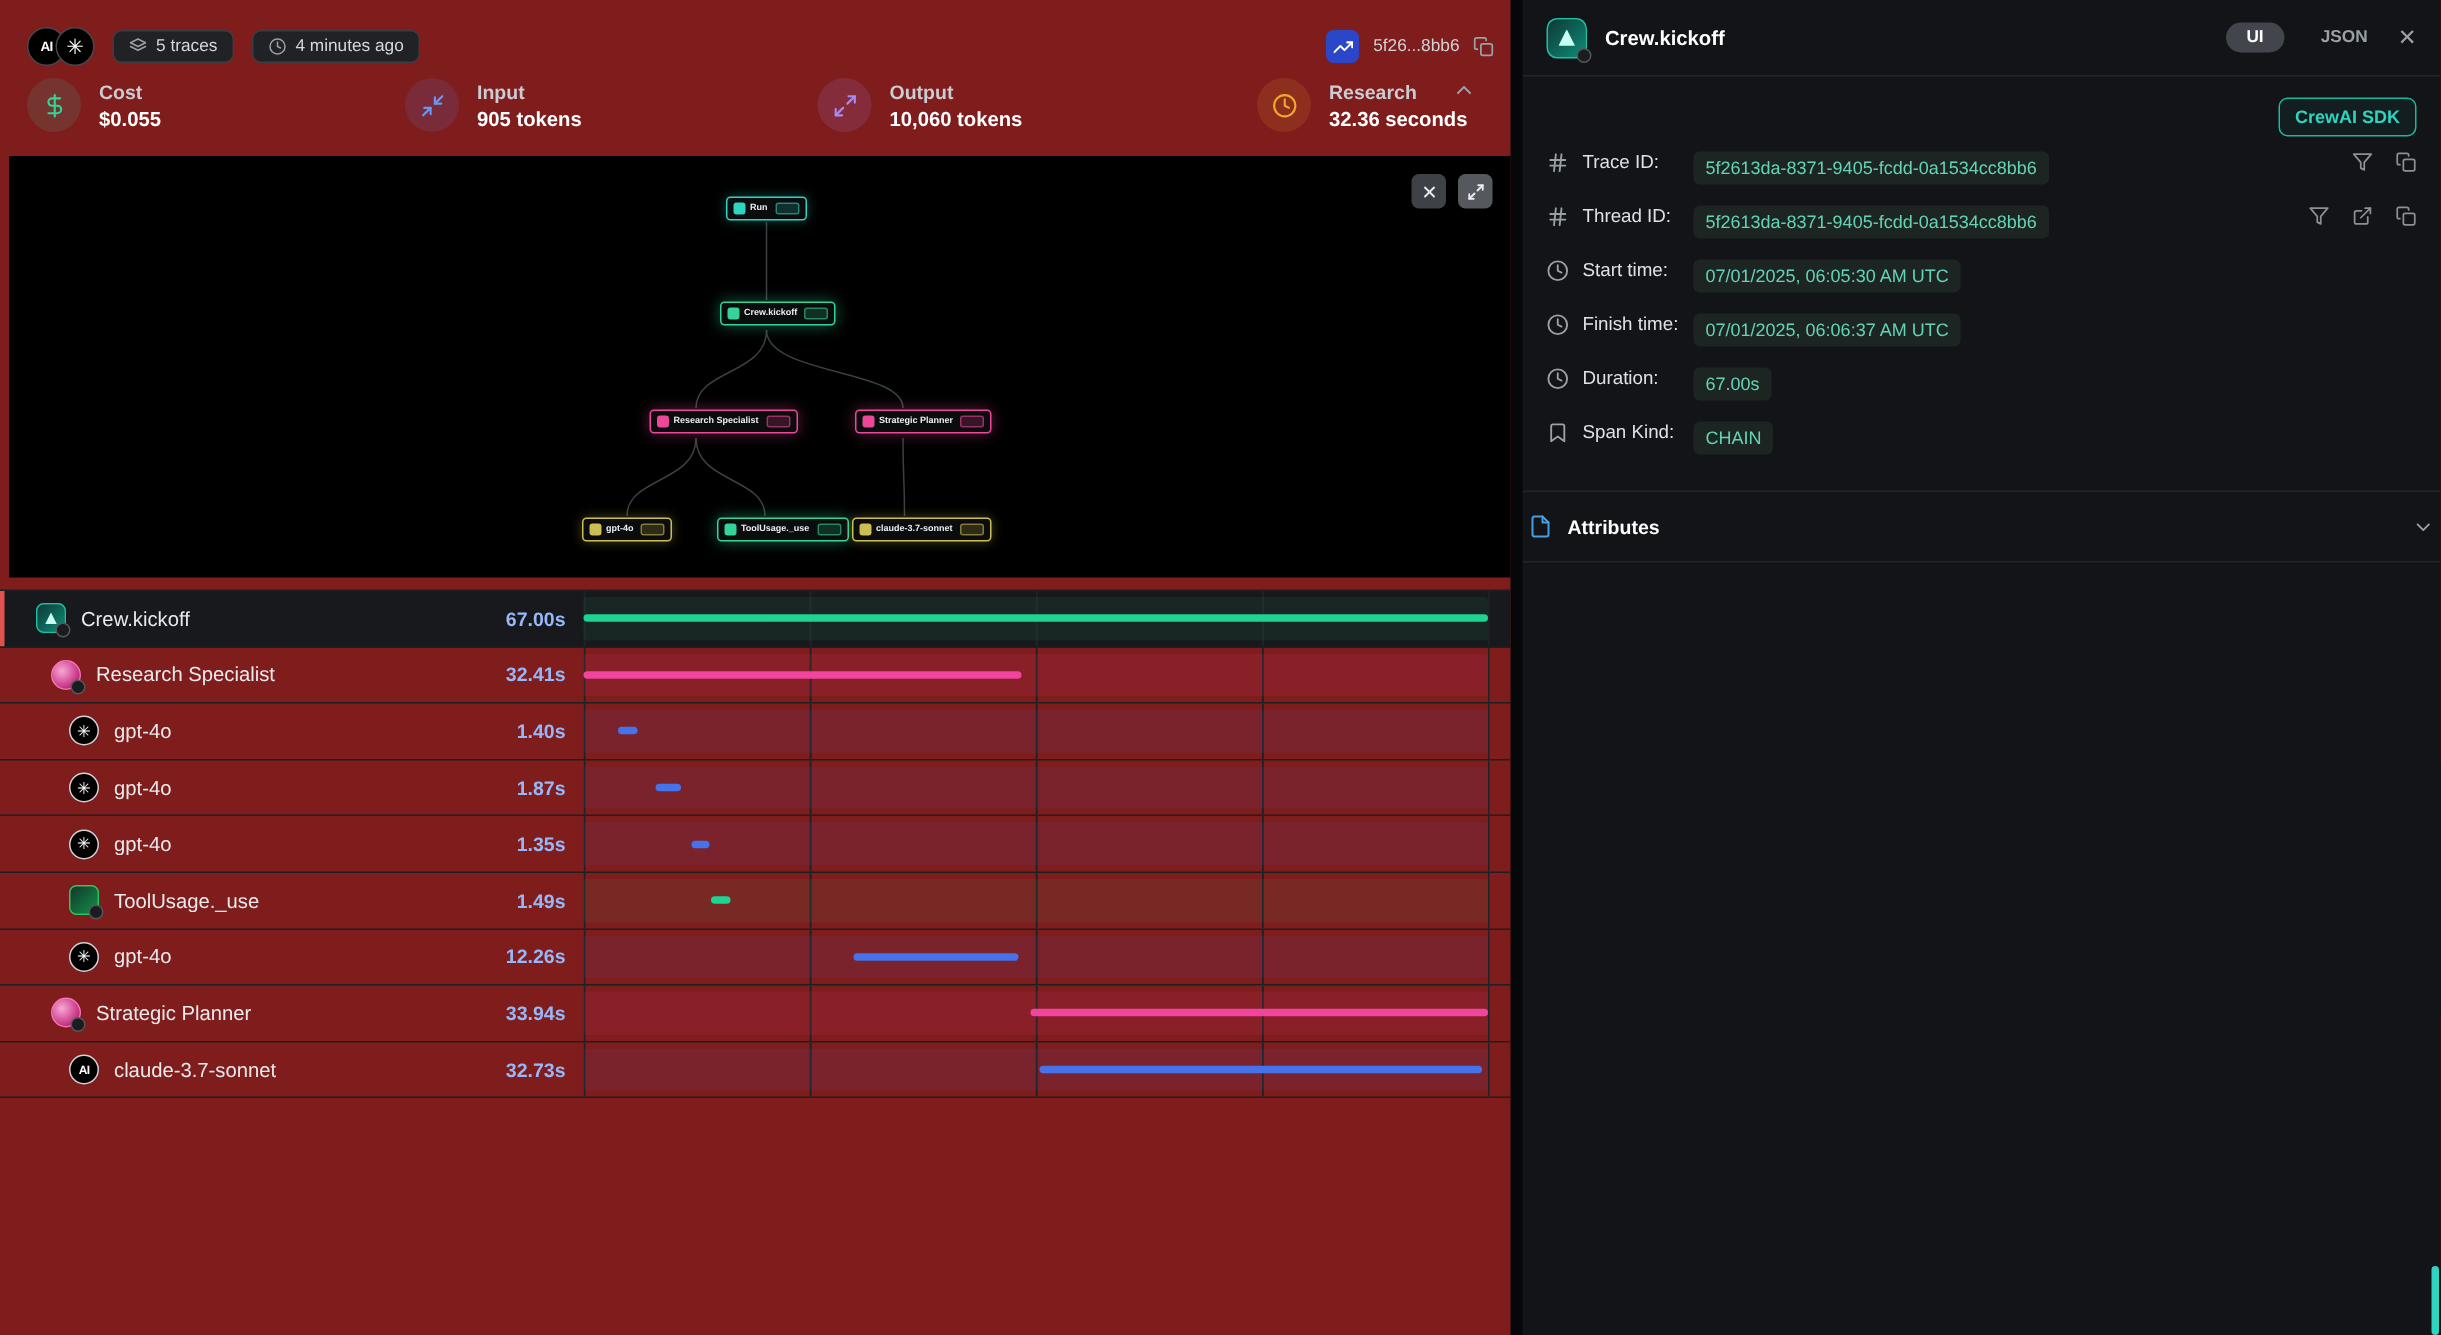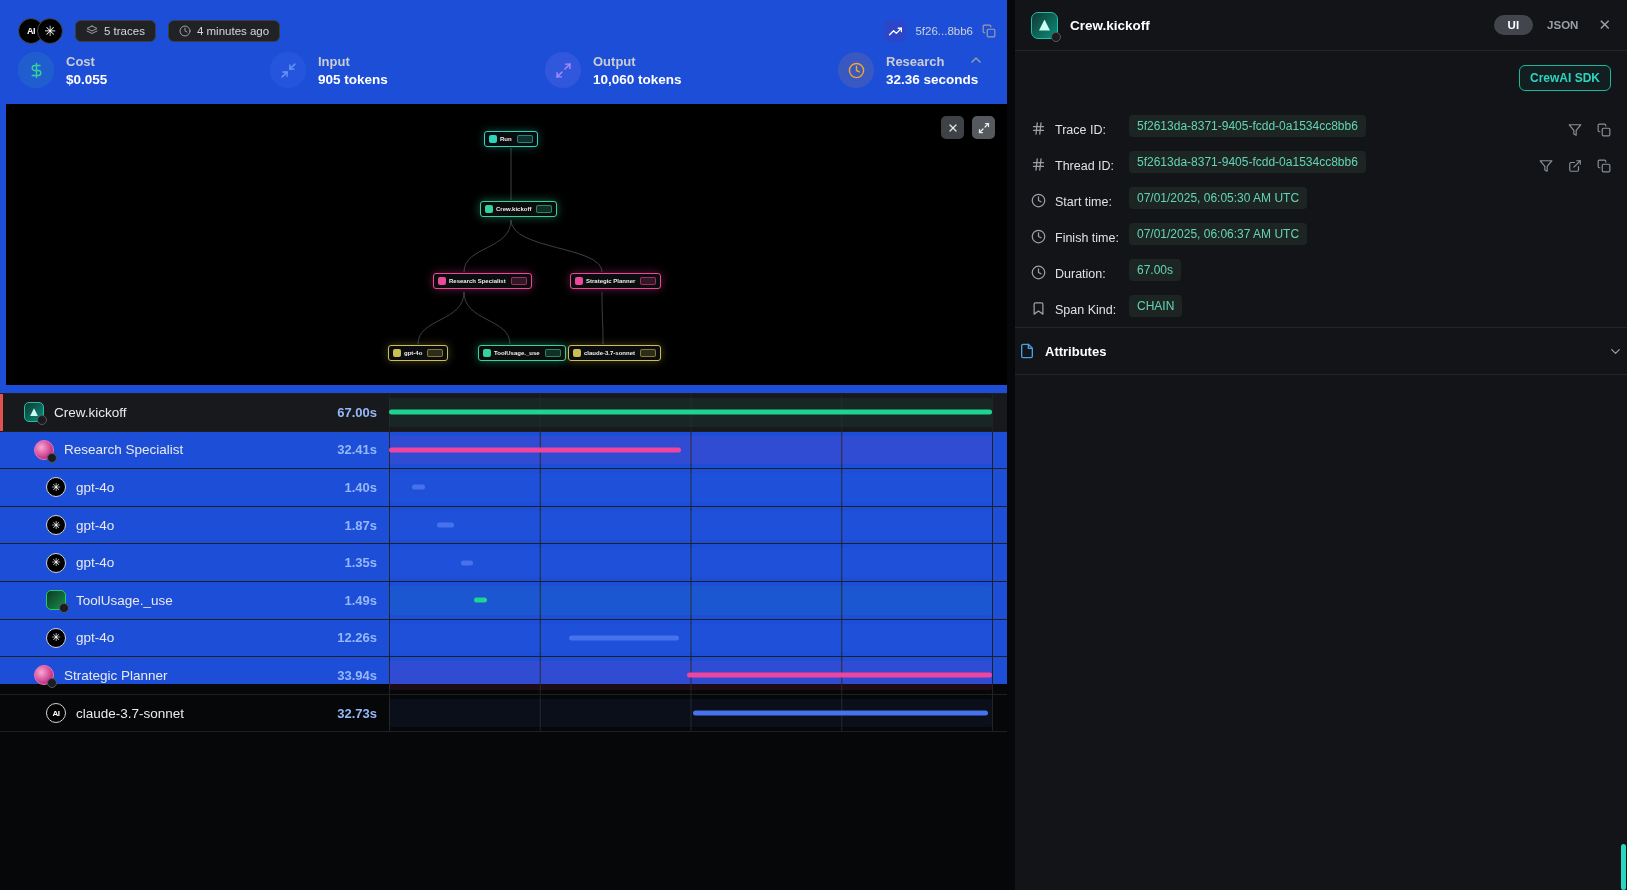--- a/index.html
+++ b/index.html
@@ -1,20 +1,20 @@
 <!DOCTYPE html>
 <html style="--green: #1ed492; --pink: #f0449e; --blue: #4673ec; --teal: #2dd4bf; --selected: #e0524e;"><head>
 <meta charset="utf-8">
 <style>
   * { margin:0; padding:0; box-sizing:border-box; }
   body { background:#060708; font-family:"Liberation Sans", sans-serif; }
   .app { position:relative; width:1627px; height:890px; background:#060708; overflow:hidden; }
 
   
-  .main { position:absolute; left:0; top:0; width:1007px; height:684px; background:#1d4ed8; }
+  .main { position:absolute; left:0; top:0; width:1007px; height:890px; background:#7f1d1d; }
 
   .topbar { position:absolute; left:18px; top:14px; width:978px; height:34px; display:flex; align-items:center; }
   .logo-circle { width:26px; height:26px; border-radius:50%; background:#000; border:1px solid #45484d;
                  display:flex; align-items:center; justify-content:center; color:#fff; flex:0 0 auto; }
   .logo-circle.second { margin-left:-7px; }
   .logo-anthropic-glyph { font-size:9px; font-weight:bold; letter-spacing:-0.5px; }
   .logo-openai-glyph { font-size:14px; line-height:1; }
   .pill { display:inline-flex; align-items:center; gap:6px; background:#202226; border:1px solid #3a3d42;
           border-radius:6px; padding:4px 10px; color:#d5d8dc; font-size:11.5px; margin-left:12px; }
   .pill svg { width:12px; height:12px; color:#9aa0a6; }
@@ -95,27 +95,27 @@
 
   
   .panel { position:absolute; left:1015px; top:0; width:612px; height:890px; background:#121417; }
   .p-header { height:50px; display:flex; align-items:center; padding:0 16px; }
   .p-crew-icon { position:relative; width:27px; height:27px; display:flex; align-items:center; justify-content:center;
                  background:linear-gradient(135deg,#0f3834,#0e8d79); border:1px solid #1fbfa4; border-radius:7px; flex:0 0 auto; }
   .p-crew-icon .crew-glyph { width:11px; height:11px; }
   .p-title { margin-left:12px; color:#fff; font-size:13.5px; font-weight:700; }
   .p-header-right { margin-left:auto; display:flex; align-items:center; }
   .tab-ui { background:#42464c; color:#fff; font-size:11.5px; font-weight:700; border-radius:13px; padding:4px 14px; }
-  .tab-json { color:#9aa0a6; font-size:11.5px; font-weight:700; margin-left:14px; }
+  .tab-json { color:#9aa0a6; font-size:11.5px; font-weight:700; margin-left:24px; }
   .p-close { color:#9aa0a6; margin-left:20px; font-size:15px; }
   .p-divider { border-top:1px solid #22252a; }
   .sdk-row { display:flex; justify-content:flex-end; padding:14px 16px 10px; }
   .sdk-badge { border:1px solid #19b99e; color:#2dd4bf; background:rgba(45,212,191,.06);
                font-size:12px; font-weight:700; border-radius:6px; padding:5px 10px; }
-  .f-row { display:flex; align-items:flex-end; height:36px; padding:0 16px; }
+  .f-row { display:flex; align-items:flex-start; height:36px; padding:0 16px; }
   .f-icon { width:16px; height:16px; color:#9aa0a6; flex:0 0 auto; display:flex; }
   .f-icon svg { width:15px; height:15px; }
   .f-label { margin-left:8px; width:74px; color:#dfe1e5; font-size:12.5px; flex:0 0 auto; }
   .f-value { background:#1d2522; color:#63d3b6; font-size:12px; border-radius:4px; padding:4px 8px; }
   .f-actions { margin-left:auto; display:flex; align-items:center; gap:15px; color:#8a9096; }
   .f-actions span { display:flex; }
   .f-actions svg { width:14px; height:14px; }
   .attr-row { display:flex; align-items:center; height:46px; padding:0 4px; }
   .attr-icon { color:#45a0e6; display:flex; }
   .attr-icon svg { width:16px; height:16px; }

